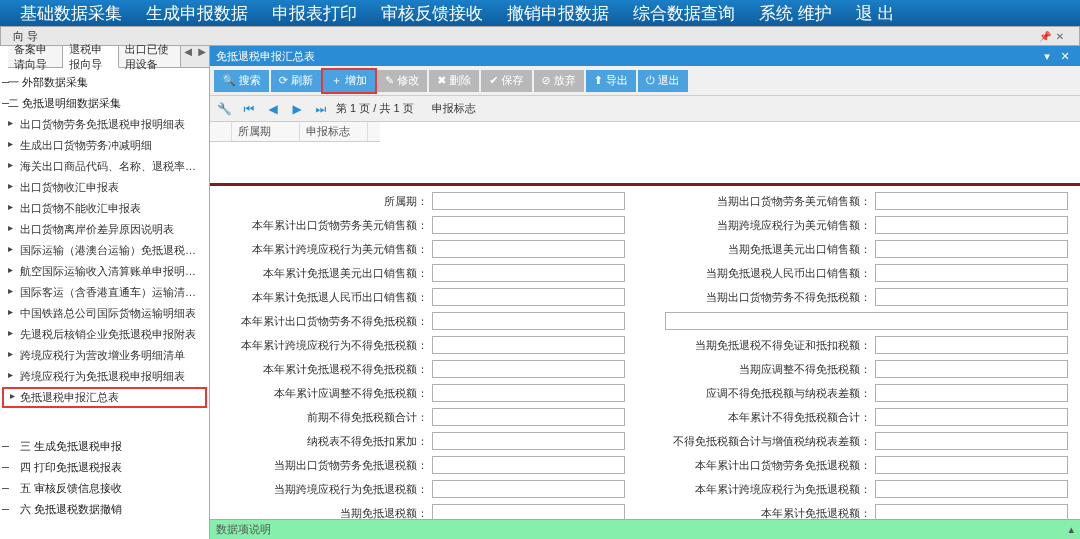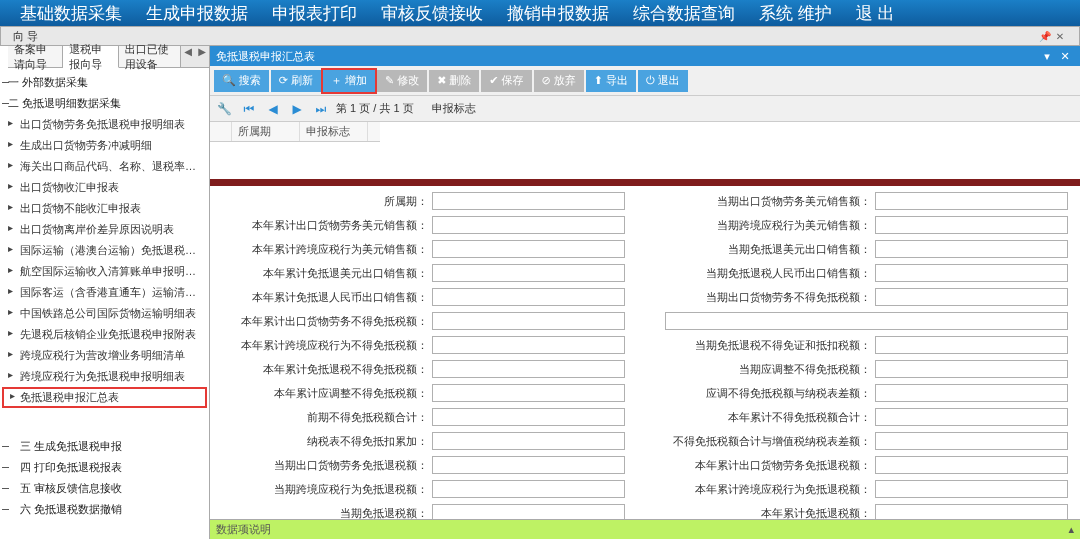--- a/index.html
+++ b/index.html
@@ -53,22 +53,22 @@
     .grid-col.c1 { width: 68px; }
     .grid-col.c2 { width: 68px; }
     
     .form-area { flex: 1; overflow-y: auto; padding: 4px 12px; }
     .form-columns { display: flex; gap: 40px; }
     .form-col { flex: 1; }
     .form-row { display: flex; align-items: center; height: 22px; margin-bottom: 2px; }
     .form-label { width: 210px; text-align: right; font-size: 11px; color: #333; padding-right: 4px; white-space: nowrap; overflow: hidden; }
     .form-input { flex: 1; height: 18px; border: 1px solid #b0b0b0; background: #fff; padding: 0 4px; font-size: 11px; }
     
-    .footer-bar { background: #bef264; border-top: 1px solid #aaa; height: 20px; display: flex; align-items: center; padding: 0 6px; font-size: 11px; color: #555; }
-    .split-body { display: flex; height: 64px; border-bottom: 7px solid #7f1d1d; }
+    .footer-bar { background: #86efac; border-top: 1px solid #aaa; height: 20px; display: flex; align-items: center; padding: 0 6px; font-size: 11px; color: #555; }
+    .split-body { display: flex; height: 64px; border-bottom: 3px solid #7f1d1d; }
     .split-grid { width: 170px; }
   </style>
 </head>
 <body>
 
 <div class="top-menu">
   <span class="top-menu-item">基础数据采集</span>
   <span class="top-menu-item">生成申报数据</span>
   <span class="top-menu-item">申报表打印</span>
   <span class="top-menu-item">审核反馈接收</span>

